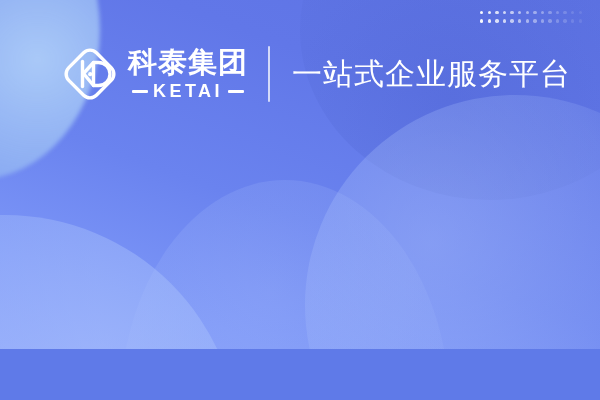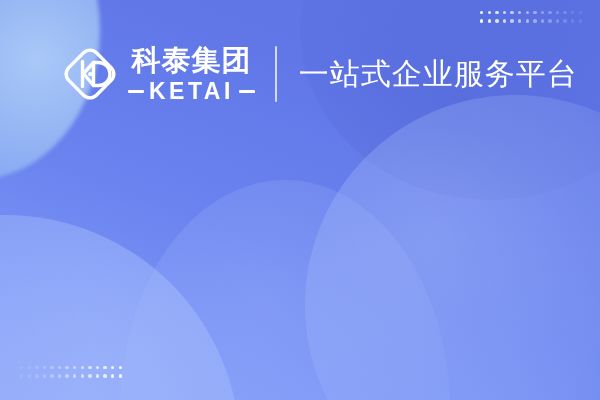--- a/index.html
+++ b/index.html
@@ -2,21 +2,21 @@
 <html><head>
 <meta charset="utf-8">
 <style>
   html,body{margin:0;padding:0;}
   body{
     width:600px;height:400px;overflow:hidden;
     font-family:"Liberation Sans","DejaVu Sans",sans-serif;
     background:#5f7ae8;
   }
   .banner{
-    position:relative;width:600px;height:400px;overflow:hidden;
+    position:relative;width:600px;height:349px;overflow:hidden;
     background:
       linear-gradient(200deg,#5e73e4 0%,#6177e8 28%,#6a83ef 58%,#7b95f7 82%,#88a0fa 100%);
   }
   
   .deco{position:absolute;pointer-events:none;}
 
   
   .blob-topleft{
     left:-150px;top:-120px;width:250px;height:300px;
     border-radius:50%;
@@ -60,21 +60,21 @@
   .logo-mark{width:60px;height:60px;flex:0 0 60px;}
   .logo-words{margin-left:8px;display:flex;flex-direction:column;align-items:center;}
   .logo-cn{
     font-family:"Liberation Sans","DejaVu Sans",sans-serif;
     font-size:29px;font-weight:700;color:#fff;letter-spacing:1px;
     line-height:1;white-space:nowrap;
   }
   .logo-en-row{display:flex;align-items:center;gap:5px;margin-top:5px;}
   .logo-dash{width:16px;height:3px;background:#fff;border-radius:1px;}
   .logo-en{
-    font-size:23px;font-weight:700;color:#fff;letter-spacing:3.5px;
+    font-size:18px;font-weight:700;color:#fff;letter-spacing:3.5px;
     line-height:1;white-space:nowrap;
   }
 
   .divider{
     width:2px;height:56px;background:rgba(255,255,255,0.72);
     margin:0 22px 0 20px;border-radius:1px;
   }
   .tagline{display:flex;flex-direction:column;}
   .tagline-main{
     font-size:30px;color:#fff;line-height:1.12;white-space:nowrap;

